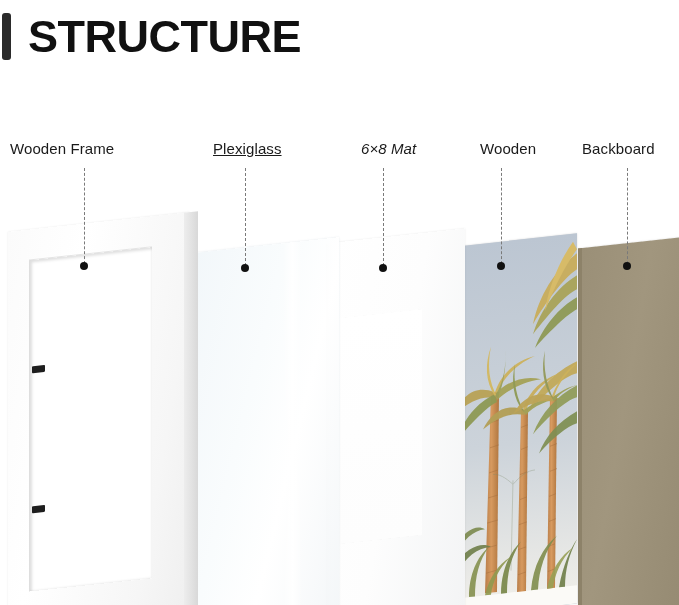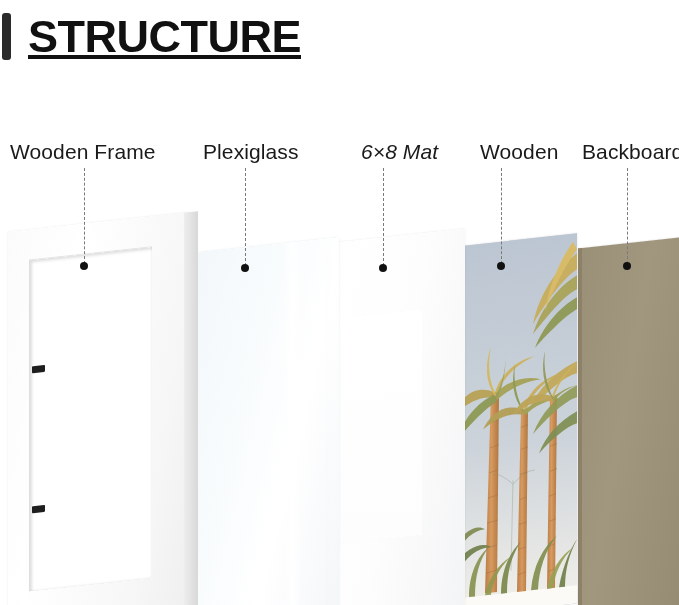--- a/index.html
+++ b/index.html
@@ -35,27 +35,26 @@
     margin-left: 2px;
     margin-right: 17px;
   }
   #title-text {
     font-size: 45px;
     font-weight: bold;
     letter-spacing: -0.5px;
     color: #111111;
     line-height: 1;
     white-space: nowrap;
-    text-decoration: underline;
   }
 
   
   .label {
     position: absolute;
-    font-size: 21px;
+    font-size: 15px;
     color: #1a1a1a;
     white-space: nowrap;
     letter-spacing: 0.1px;
   }
 
   
   .leader {
     position: absolute;
     width: 1px;
     border-left: 1px dashed #7a7a7a;
@@ -341,21 +340,21 @@
       <div class="frame-clip" id="frame-clip-1"></div>
       <div class="frame-clip" id="frame-clip-2"></div>
     </div>
 
   </div>
 
   <div id="callouts">
       <div class="label" style="left: 10px; top: 140px;">Wooden Frame</div>
       <div class="leader" style="left: 84px; top: 168px; height: 96px;"></div>
       <div class="leader-dot" style="left: 80px; top: 262px;"></div>
-      <div class="label" style="left: 203px; top: 140px;">Plexiglass</div>
+      <div class="label" style="left: 213px; top: 140px; text-decoration: underline;">Plexiglass</div>
       <div class="leader" style="left: 245px; top: 168px; height: 98px;"></div>
       <div class="leader-dot" style="left: 241px; top: 264px;"></div>
       <div class="label" style="left: 361px; top: 140px; font-style: italic;">6×8 Mat</div>
       <div class="leader" style="left: 383px; top: 168px; height: 98px;"></div>
       <div class="leader-dot" style="left: 379px; top: 264px;"></div>
       <div class="label" style="left: 480px; top: 140px;">Wooden</div>
       <div class="leader" style="left: 501px; top: 168px; height: 96px;"></div>
       <div class="leader-dot" style="left: 497px; top: 262px;"></div>
       <div class="label" style="left: 582px; top: 140px;">Backboard</div>
       <div class="leader" style="left: 627px; top: 168px; height: 96px;"></div>

